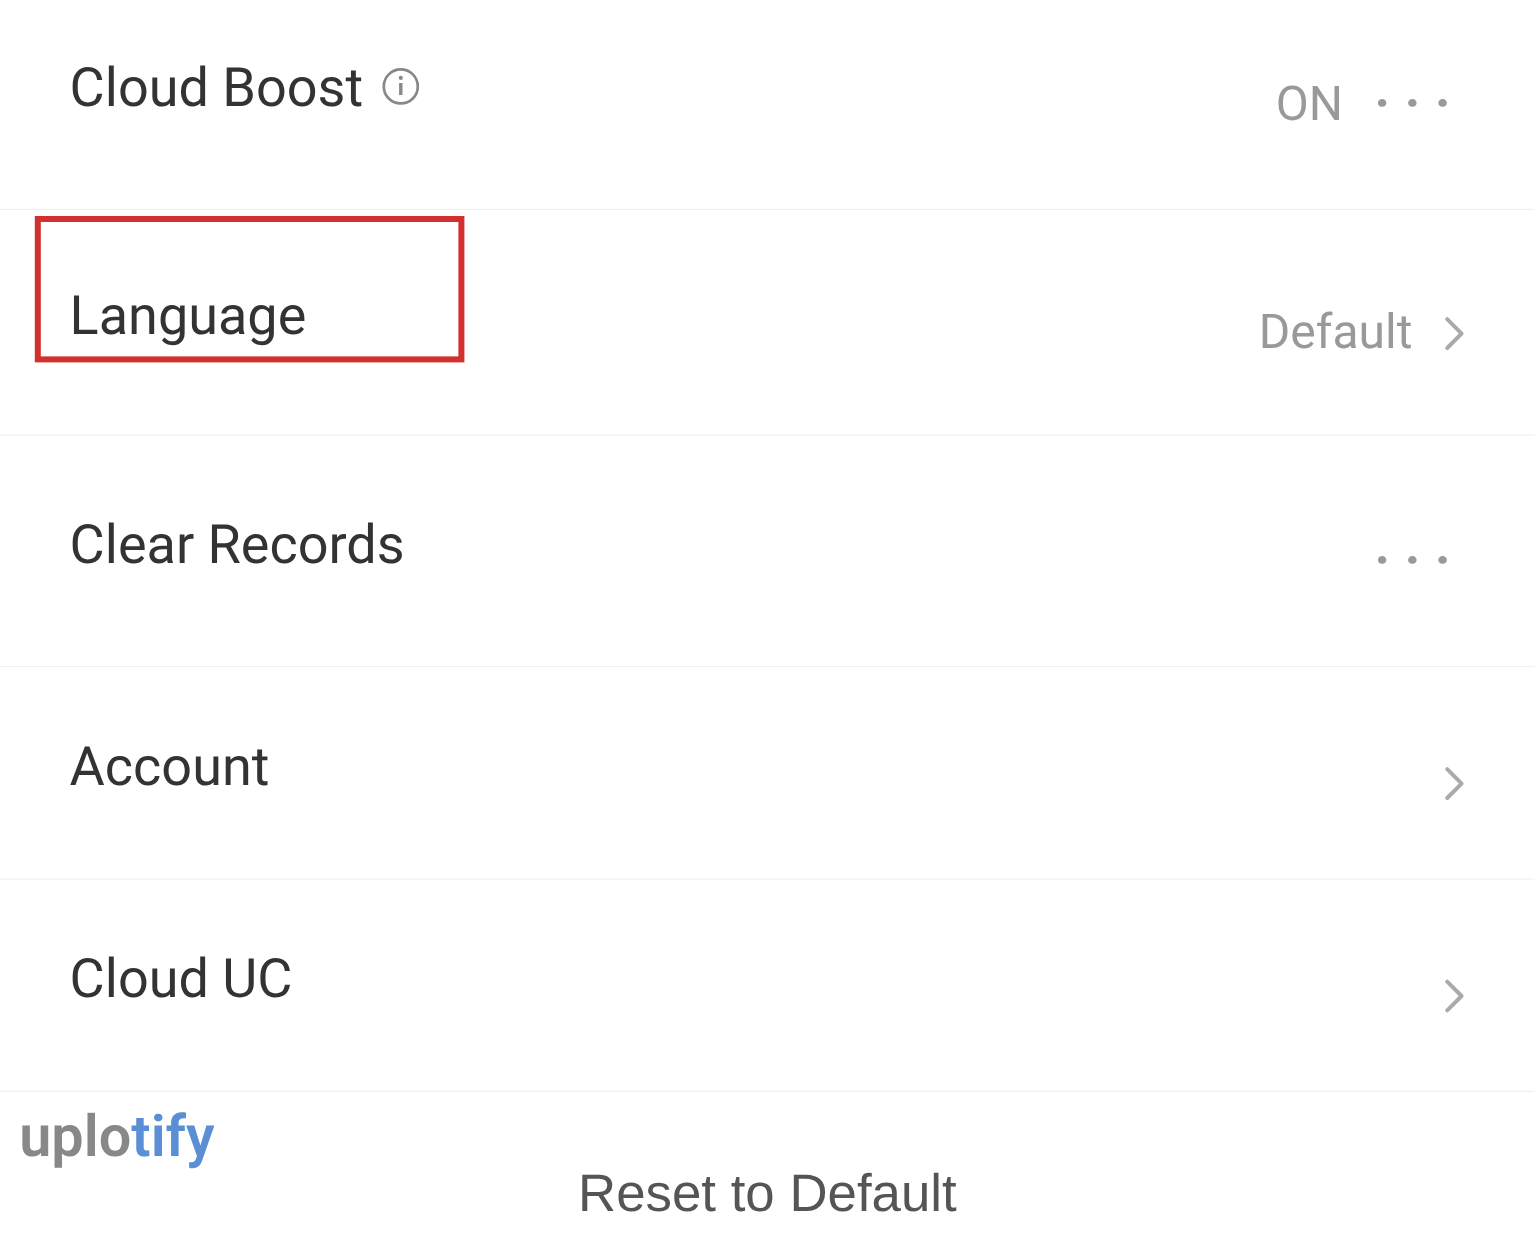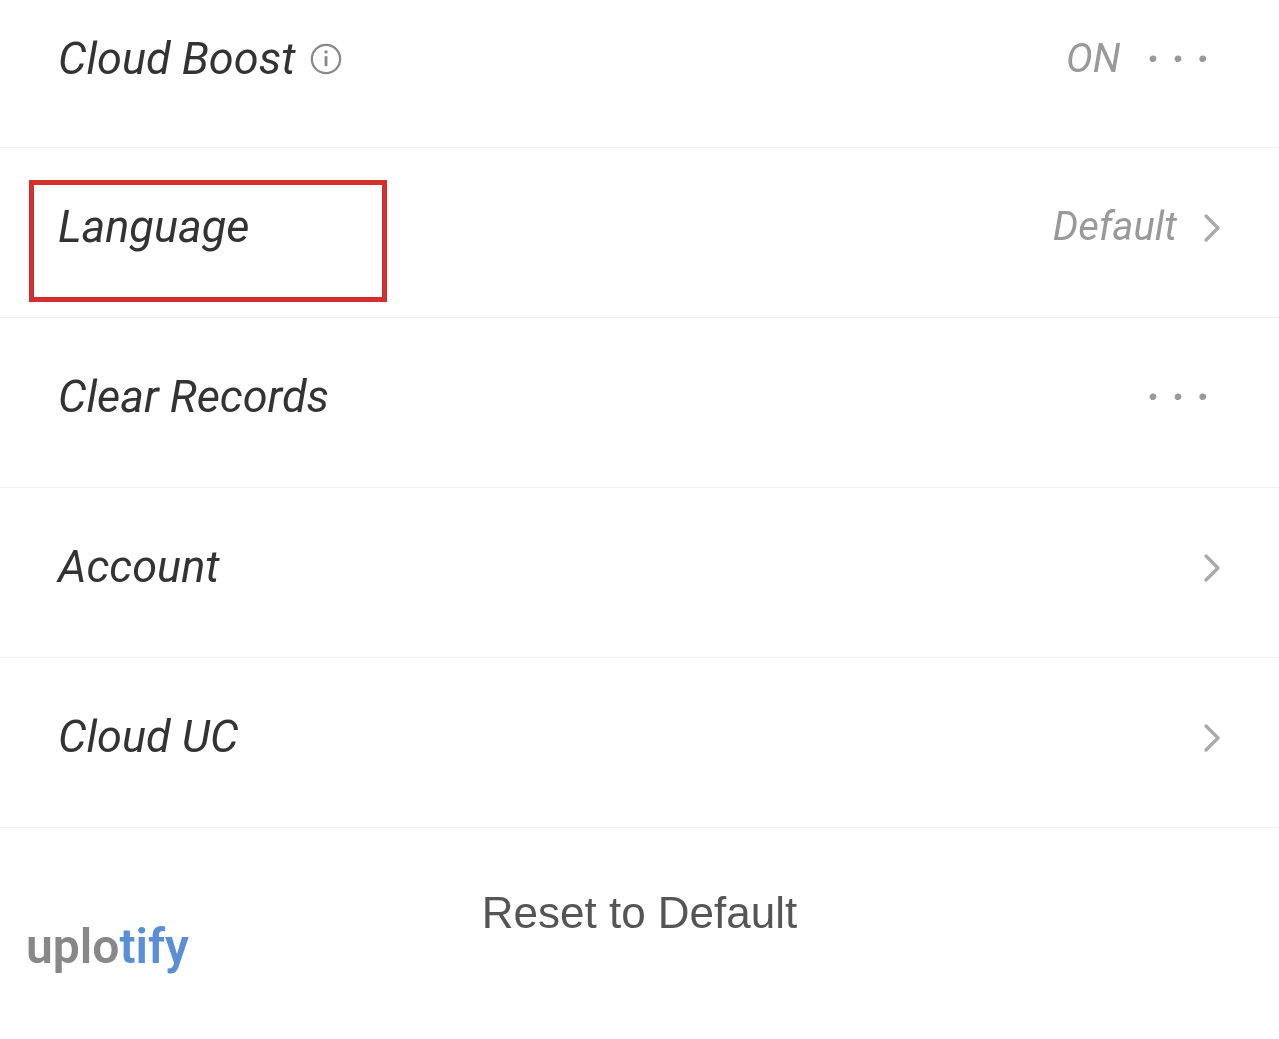--- a/index.html
+++ b/index.html
@@ -18,40 +18,40 @@
       padding: 0;
     }
     .setting-item {
       display: flex;
       align-items: center;
       justify-content: space-between;
       padding: 50px 58px 62px 58px;
       min-height: 170px;
       border-bottom: 1px solid #f0f0f0;
       cursor: pointer;
-      font-style: italic;
     }
     .setting-item.first {
       padding-top: 32px;
       min-height: 145px;
     }
     .setting-label {
       font-size: 45px;
       color: #333333;
       font-weight: 400;
       display: flex;
       align-items: center;
       gap: 14px;
     }
     .setting-value {
       font-size: 40px;
       color: #999999;
       display: flex;
       align-items: center;
       gap: 26px;
+      margin-top: 28px;
     }
     .chevron {
       width: 18px;
       height: 36px;
     }
     .chevron svg {
       width: 100%;
       height: 100%;
     }
     .dots {
@@ -88,21 +88,21 @@
       font-size: 44px;
       color: #555555;
       font-weight: 400;
       background: none;
       border: none;
       cursor: pointer;
     }
     .watermark {
       position: absolute;
       bottom: 64px;
-      left: 26px;
+      left: 16px;
       font-size: 48px;
       font-weight: 600;
       color: #888888;
       pointer-events: none;
     }
     .watermark .tify {
       color: #5a8fd6;
     }
   </style>
 </head>

